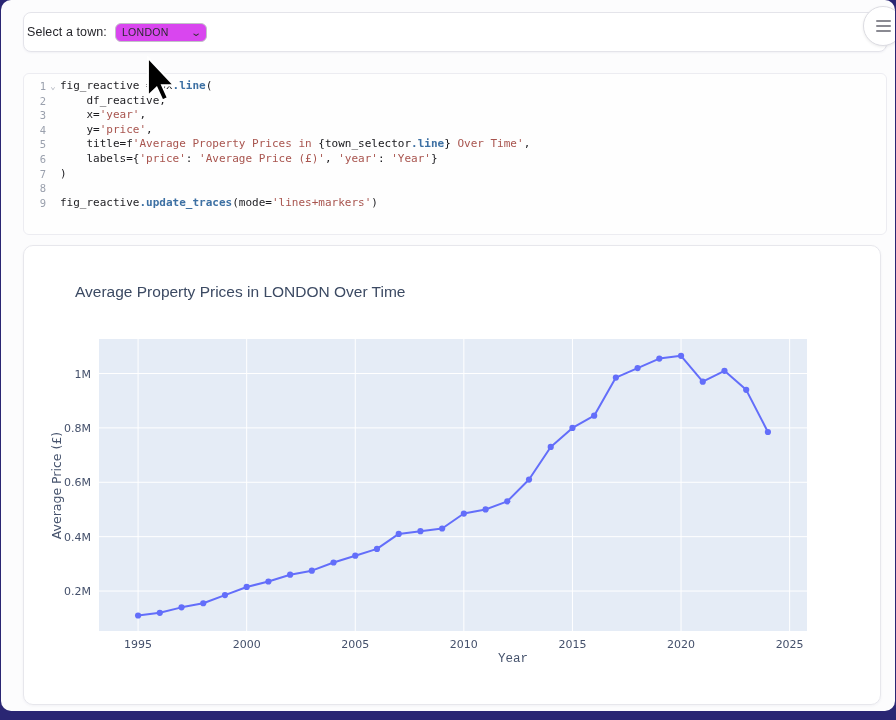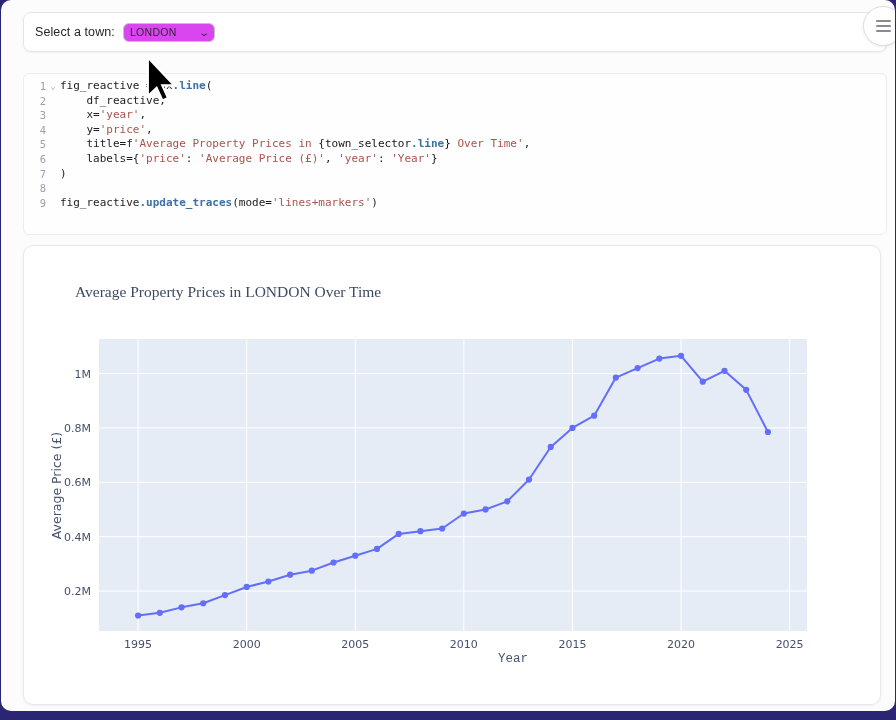--- a/index.html
+++ b/index.html
@@ -9,21 +9,21 @@
   #main-panel {
     position:absolute; left:1px; top:0; width:894px; height:711px;
     background:#fcfcfd; border-radius:10px; overflow:hidden;
   }
 
   
   .widget-card {
     position:absolute; left:22px; top:12px; width:864px; height:40px;
     background:#ffffff; border:1px solid #e4e4ea; border-radius:8px;
     box-shadow:0 1px 2px rgba(40,40,90,.05);
-    display:flex; align-items:center; padding-left:11px;
+    display:flex; align-items:center; padding-left:3px;
   }
   .widget-label { font-size:12.5px; color:#26262b; letter-spacing:.1px; }
   .dropdown {
     margin-left:8px; width:92px; height:19px; background:#d946ef;
     border:1.4px solid #c2c2c8; border-radius:6px;
     display:flex; align-items:center; padding:0 6px; cursor:pointer;
   }
   .dropdown-value { font-size:10.5px; color:#2a2a30; letter-spacing:.3px; flex:1; }
   .dropdown-chevron { font-size:10px; color:#333; transform:scaleX(1.4); }
 
@@ -52,21 +52,21 @@
   .tok-s { color:#a8544e; }
   .tok-b { color:#16161a; font-weight:normal; }
 
   
   .chart-card {
     position:absolute; left:22px; top:245px; width:858px; height:460px;
     background:#ffffff; border:1px solid #e7e7ec; border-radius:10px;
     box-shadow:0 1px 3px rgba(40,40,90,.05);
   }
   .chart-title {
-    position:absolute; left:51px; top:37px; font-family:Liberation Serif, serif;
+    position:absolute; left:51px; top:37px; font-family:Liberation Sans, sans-serif;
     font-size:15.5px; color:#3c4a63;
   }
   #chart-svg { position:absolute; left:0; top:0; }
   .axis-title-y {
     position:absolute; left:-43px; top:232px; width:150px; text-align:center;
     transform:rotate(-90deg); font-family:"DejaVu Sans", sans-serif;
     font-size:12.5px; color:#46536d;
   }
   .axis-title-x {
     position:absolute; left:354px; top:406px; width:150px; text-align:right;

